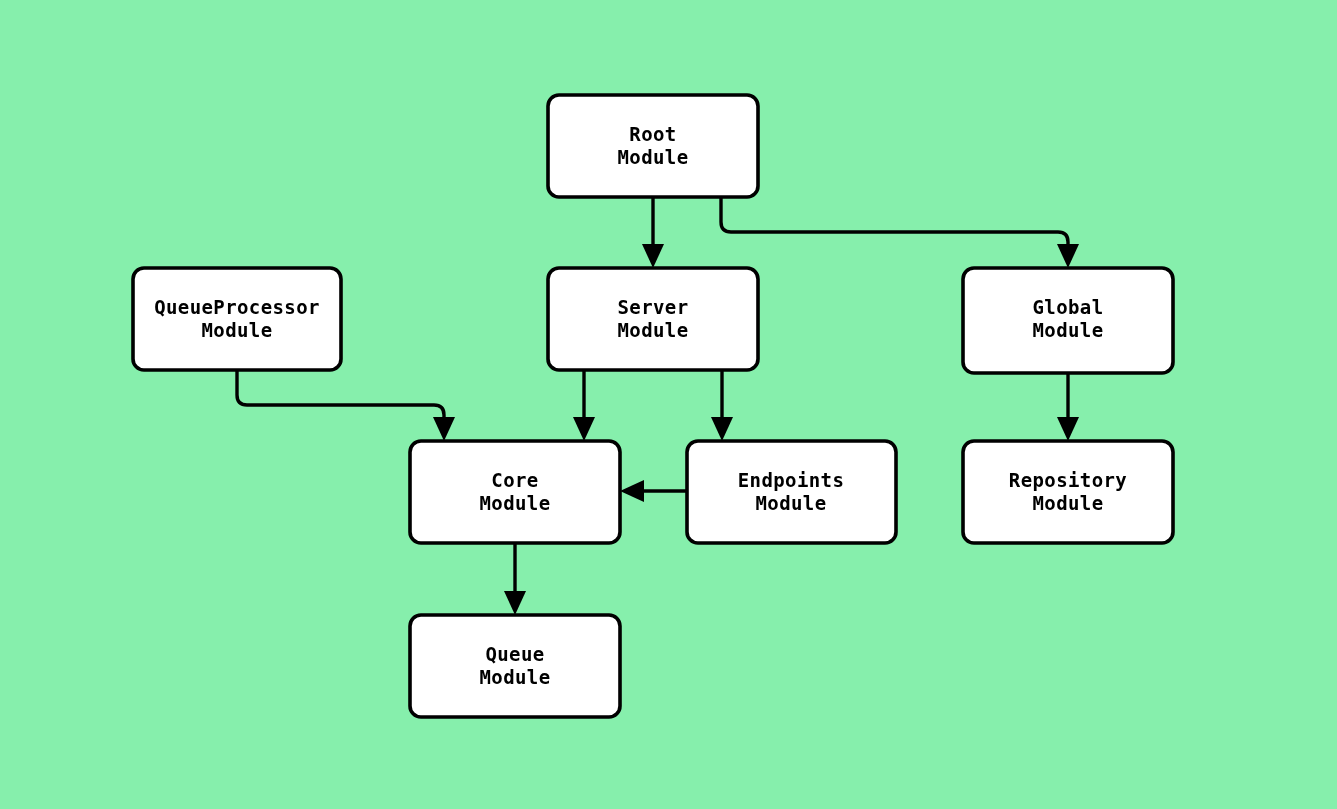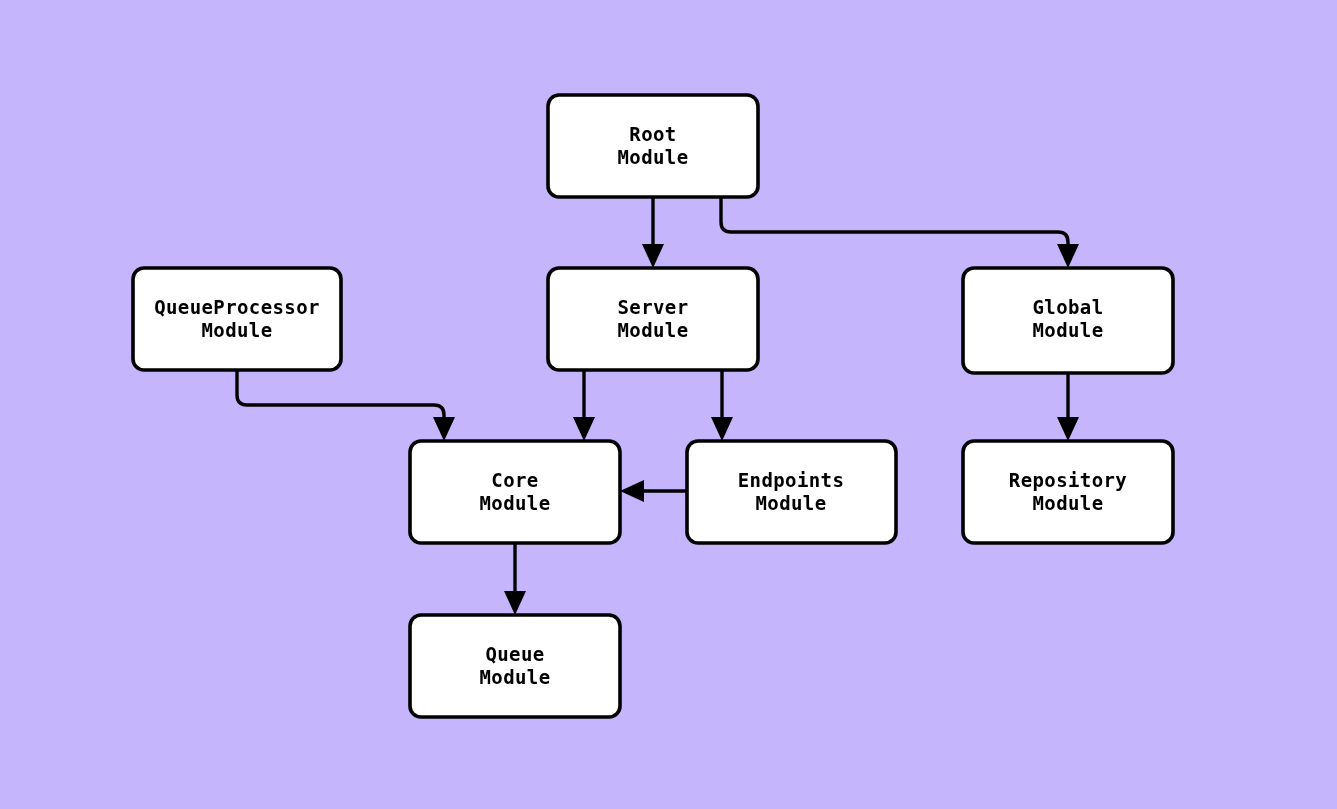--- a/index.html
+++ b/index.html
@@ -10,21 +10,21 @@
   body {
     width: 1337px;
     height: 809px;
     overflow: hidden;
     font-family: "DejaVu Sans Mono", monospace;
   }
   #diagram-root {
     position: relative;
     width: 1337px;
     height: 809px;
-    background: #c4b5fd;
+    background: #86efac;
   }
   svg#diagram-svg {
     display: block;
     width: 1337px;
     height: 809px;
   }
   .node-box {
     fill: #ffffff;
     stroke: #000000;
     stroke-width: 3.6;

